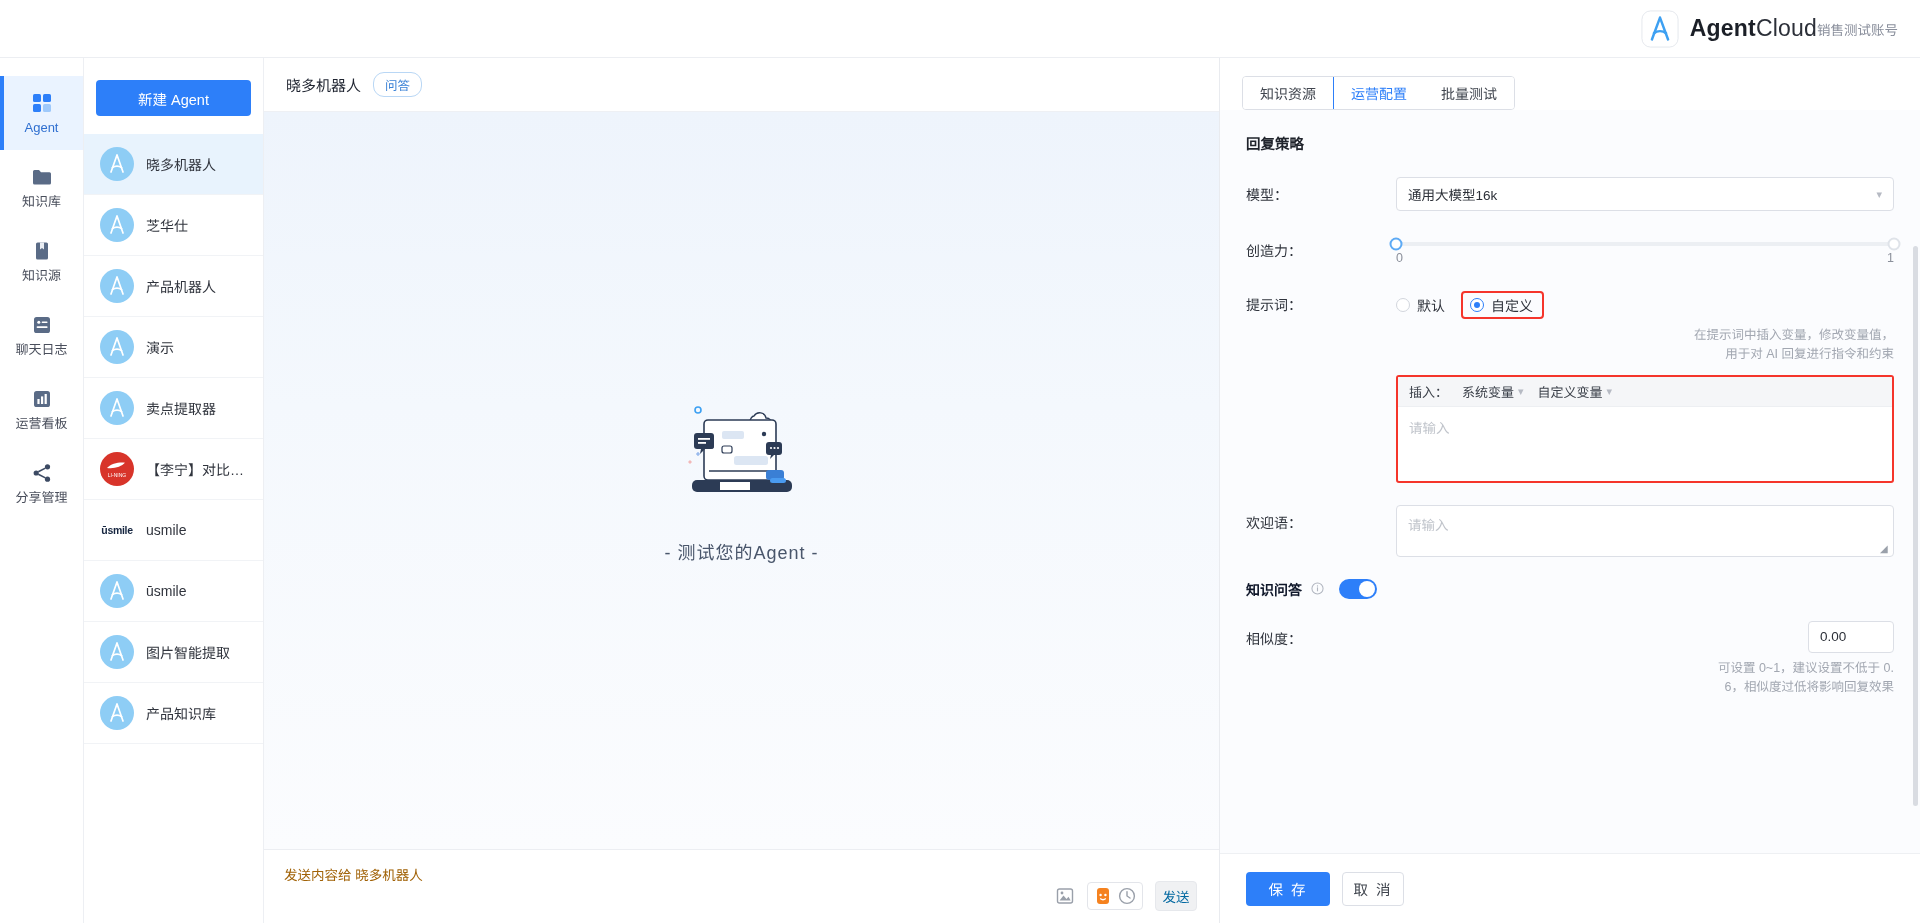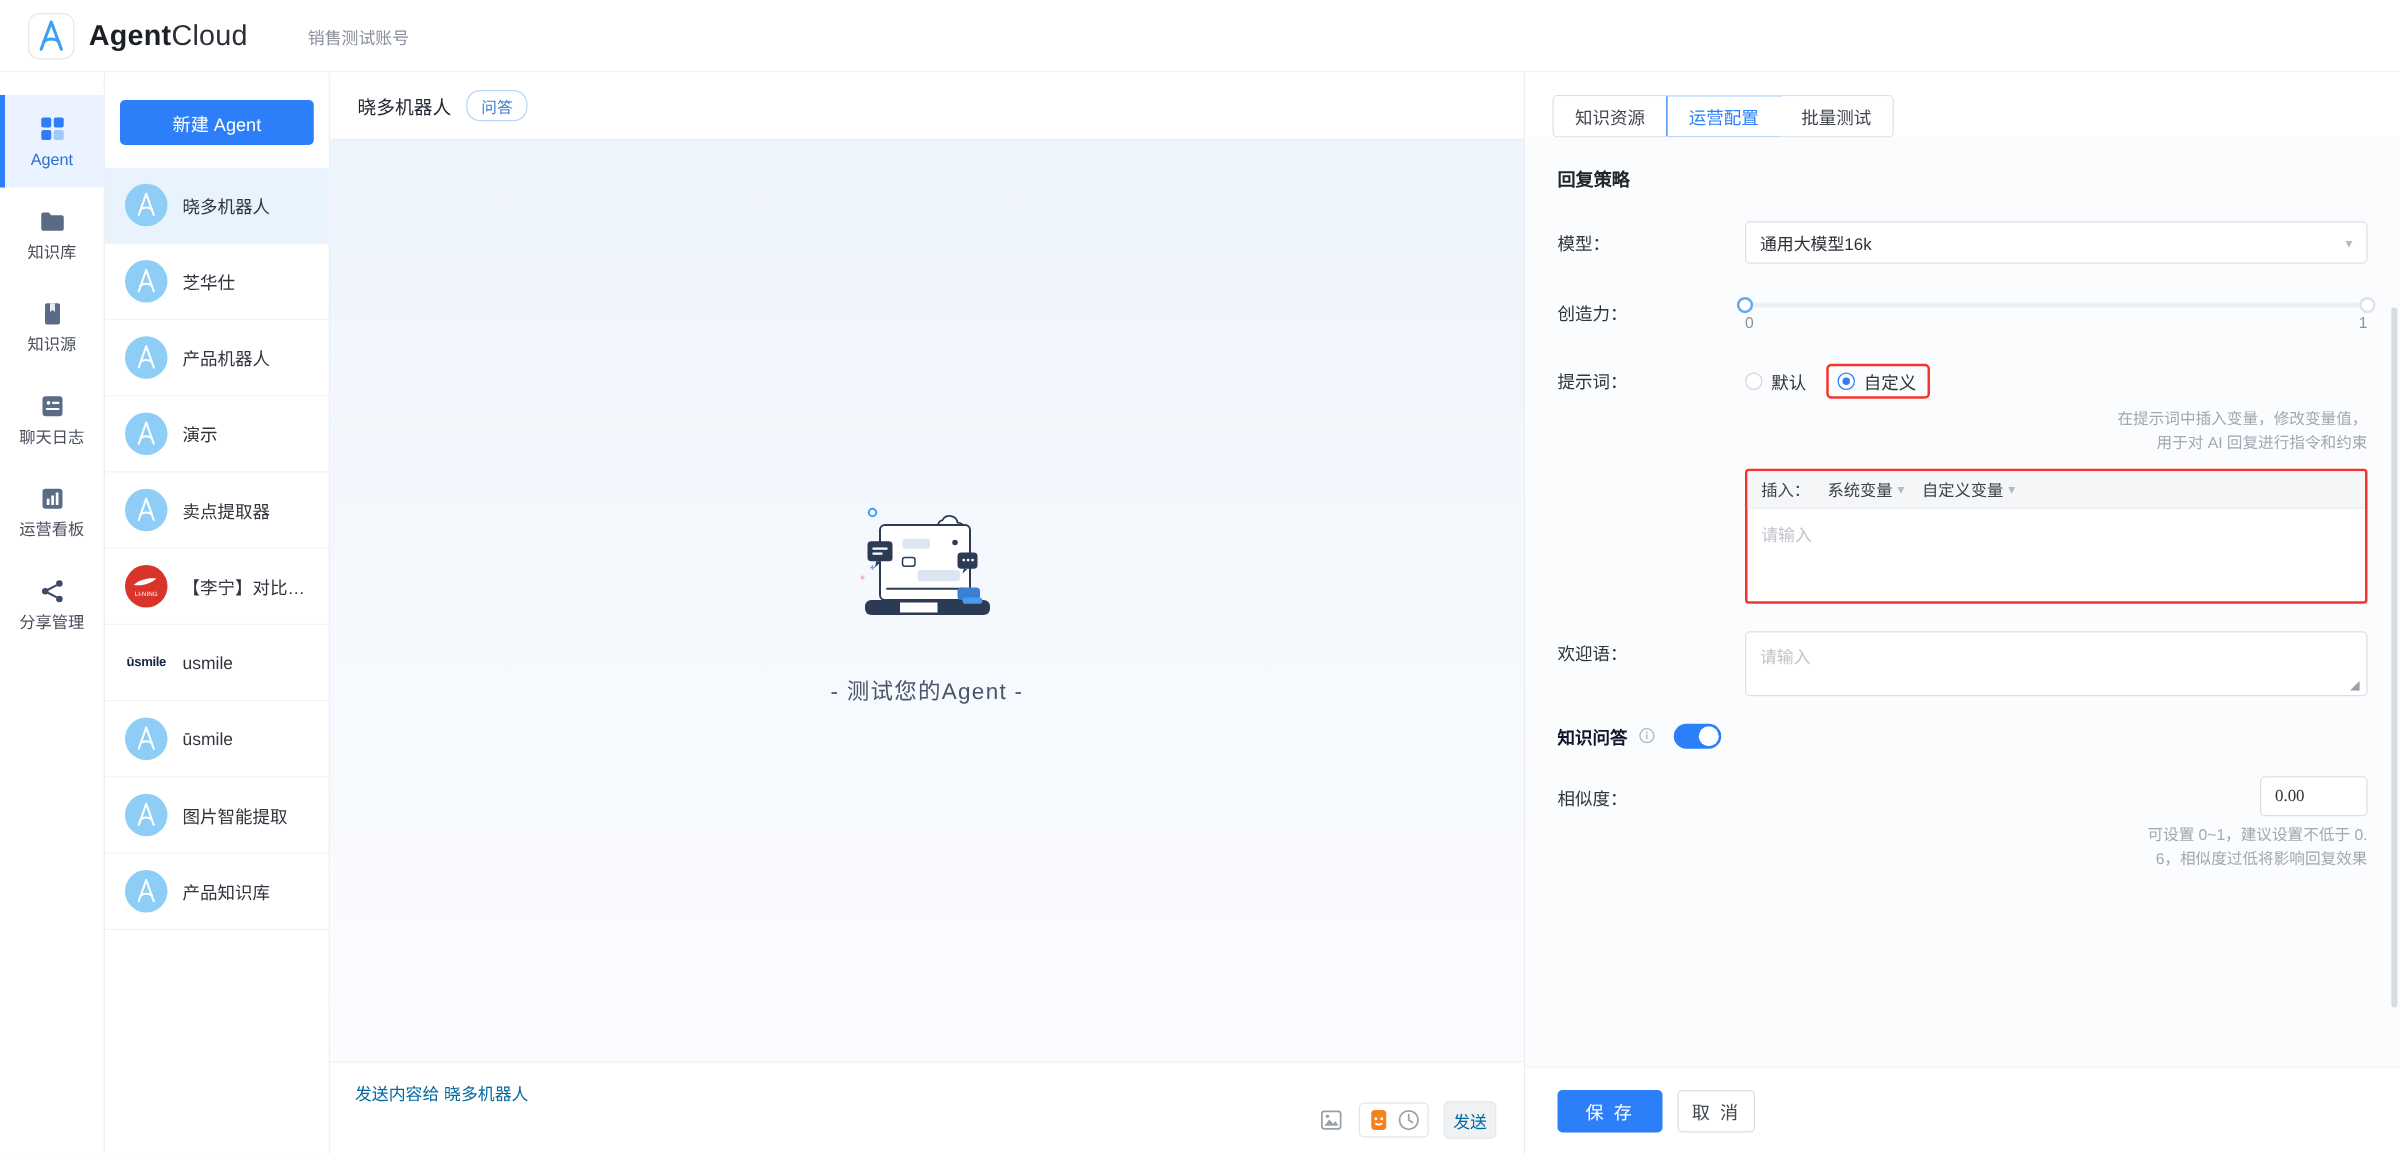--- a/index.html
+++ b/index.html
@@ -7,22 +7,22 @@
   html, body {
     width: 1920px; height: 923px;
     font-family: "Liberation Sans", "DejaVu Sans", sans-serif;
     background: #f5f7fa; color: #333; overflow: hidden;
   }
   .app { width: 1920px; height: 923px; display: flex; flex-direction: column; background:#fff; }
 
   
   .topbar {
     height: 58px; flex: 0 0 58px; background: #fff;
-    display: flex; align-items: center; justify-content: flex-start;
-    border-bottom: 1px solid #eceef2; padding: 0 22px 0 22px; gap: 48px;
+    display: flex; align-items: center; justify-content: flex-end;
+    border-bottom: 1px solid #eceef2; padding: 0 22px 0 22px;
   }
   .brand { display: flex; align-items: center; gap: 11px; }
   .brand-mark { width: 38px; height: 38px; display:block; }
   .brand-text { font-size: 23px; letter-spacing: .2px; color:#1b1f27; }
   .brand-text b { font-weight: 700; }
   .brand-text span { font-weight: 400; color:#2b2f38; }
   .account { font-size: 13.5px; color: #8a8f9c; }
 
   
   .body { flex: 1; display: flex; min-height: 0; }
@@ -90,21 +90,21 @@
     flex: 1; min-height: 0;
     background: linear-gradient(180deg, #eef4fc 0%, #f4f8fd 40%, #fbfcfe 100%);
     display: flex; flex-direction: column; align-items: center; justify-content: center;
   }
   .stage-illus { width: 120px; height: 118px; display:block; margin-bottom: 22px; }
   .stage-text { font-size: 18px; color: #49566b; letter-spacing: 1px; }
   .chat-input {
     flex: 0 0 74px; border-top: 1px solid #eceef2; background:#fff;
     padding: 14px 20px 10px 20px; position: relative;
   }
-  .chat-ph { font-size: 13.5px; color: #0369a1; }
+  .chat-ph { font-size: 13.5px; color: #a16207; }
   .chat-tools {
     position: absolute; right: 22px; bottom: 12px;
     display: flex; align-items: center; gap: 12px;
   }
   .tool-ico { width: 20px; height: 20px; cursor: pointer; display:block; }
   .emoji-group {
     display: flex; align-items: center; gap: 4px; border: 1px solid #e3e5ea;
     border-radius: 4px; padding: 3px 5px;
   }
   .send-btn {
@@ -197,21 +197,21 @@
     position: relative; cursor: pointer; margin-left: 6px;
   }
   .switch::after {
     content: ""; position: absolute; right: 2px; top: 2px;
     width: 16px; height: 16px; border-radius: 50%; background: #fff;
   }
 
   .num-input {
     width: 86px; height: 32px; border: 1px solid #dcdfe6; border-radius: 4px;
     background: #fff; display: flex; align-items: center; padding: 0 11px;
-    font-size: 13.5px; color: #2c3038; margin-left: auto; font-family: Liberation Serif, serif;
+    font-size: 13.5px; color: #2c3038; margin-left: auto;
   }
   .right-ctl { display: flex; justify-content: flex-end; }
 
   .cfg-footer {
     flex: 0 0 70px; background: #fff; border-top: 1px solid #eef0f3;
     display: flex; align-items: center; gap: 12px; padding: 0 26px;
   }
   .btn-primary {
     width: 84px; height: 34px; background: #2d7ff9; color: #fff; border: none;
     border-radius: 4px; font-size: 14.5px; cursor: pointer; font-family: inherit; letter-spacing:2px;

